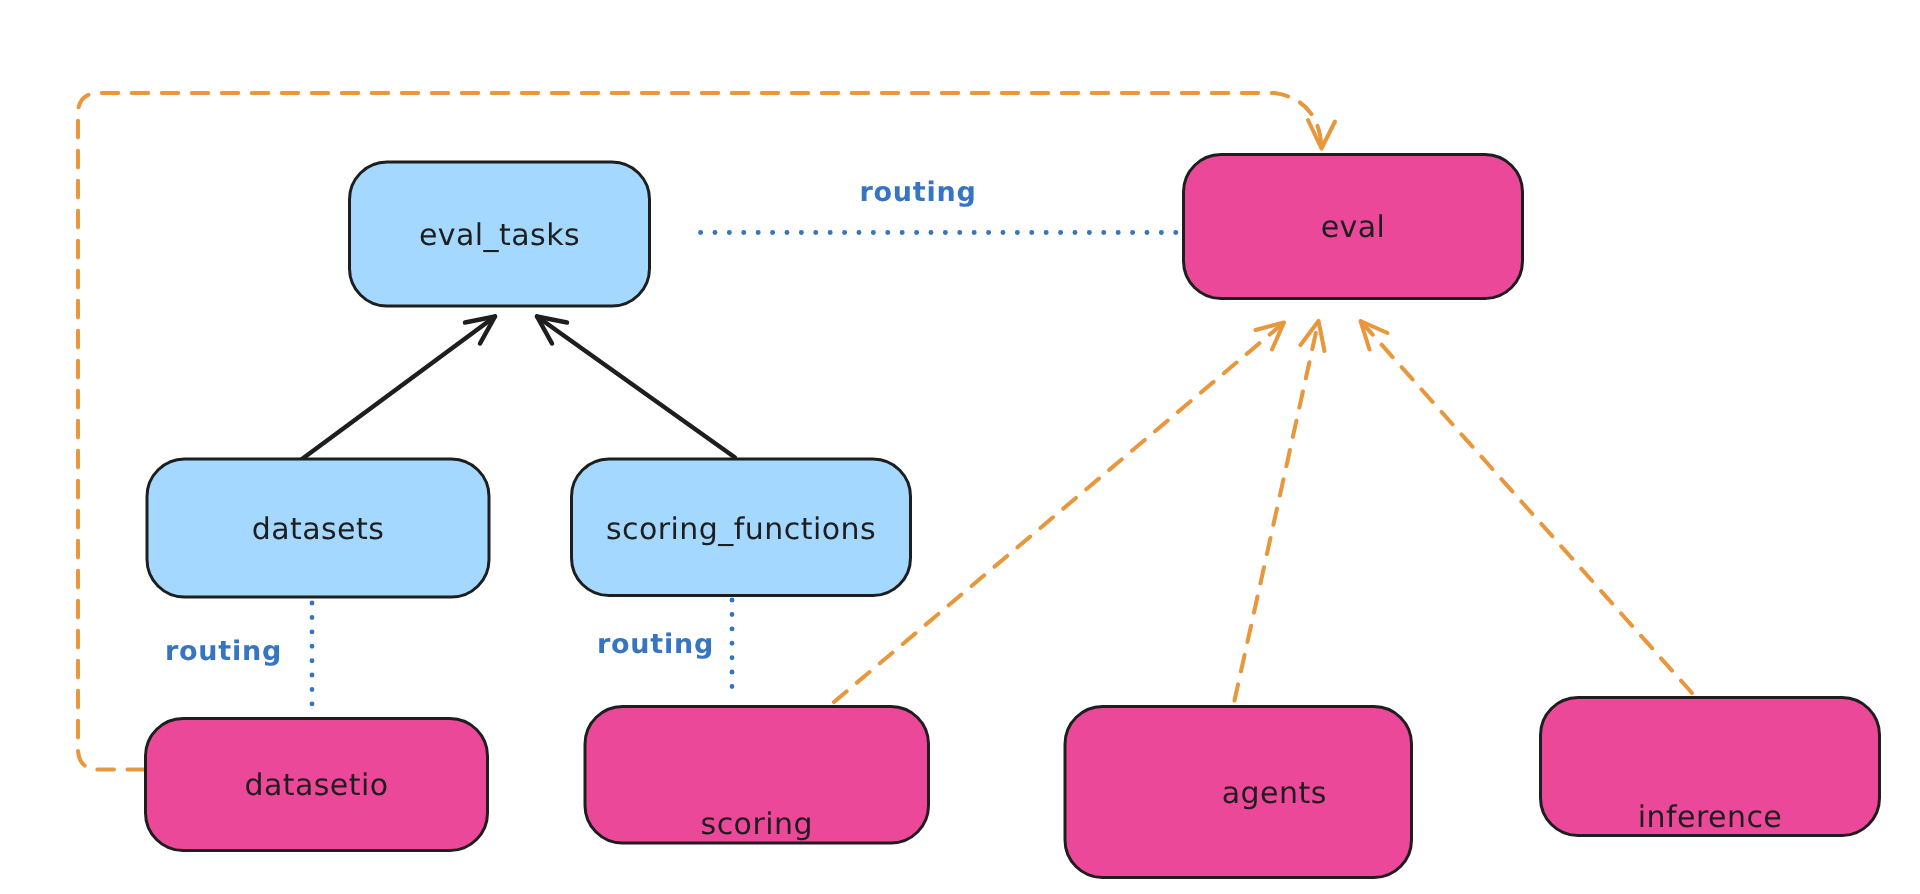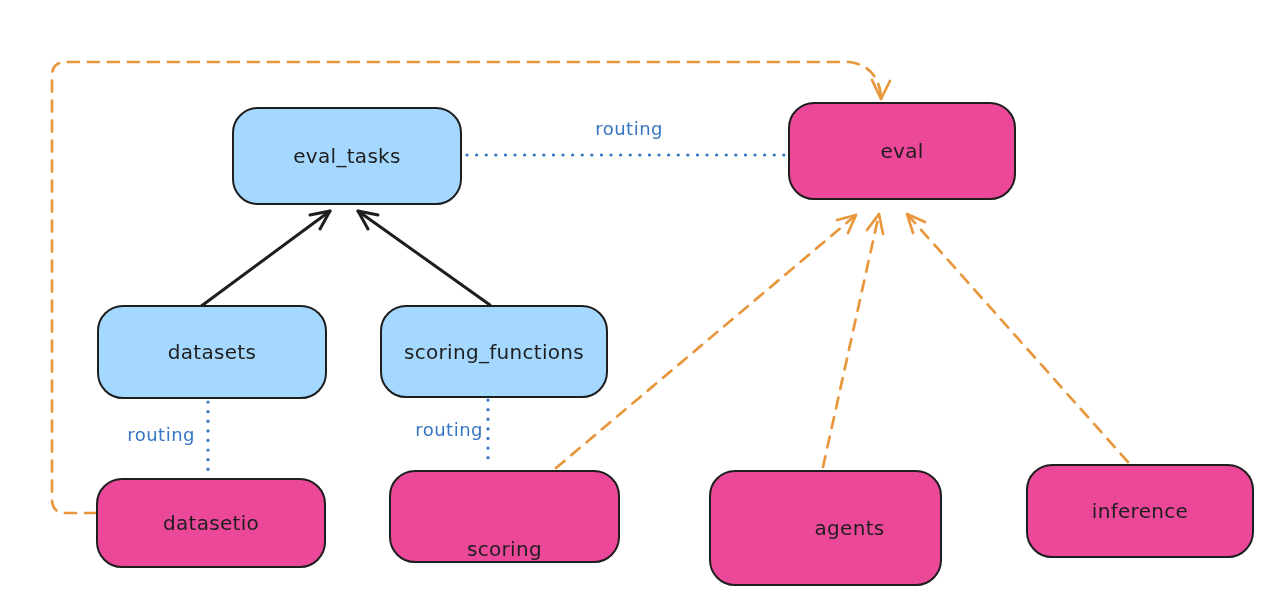--- a/index.html
+++ b/index.html
@@ -33,23 +33,23 @@
     font-size: 20px;
     color: #1e1e1e;
     letter-spacing: 0.3px;
   }
   .node.blue  { background: #a5d8ff; }
   .node.green { background: #ec4899; }
   .edge-label {
     position: absolute;
     color: #3575c2;
     font-size: 18px;
-    font-weight: normal;
+    font-weight: bold;
     letter-spacing: 0.5px;
-    text-align: right;
+    text-align: left;
     white-space: nowrap;
   }
 </style>
 </head>
 <body>
 
 <div class="canvas">
 
   <svg class="edges-svg" viewBox="0 0 1280 596" xmlns="http://www.w3.org/2000/svg" fill="none">
 
@@ -83,21 +83,21 @@
       <path d="M823,467 L879,214" stroke-dasharray="11 9"></path>
       <path d="M879,214 L867,230 M879,214 L883,234"></path>
     </g>
 
     <g stroke="#e8973c" stroke-width="2.7" stroke-linecap="round">
       <path d="M1128,462 L907,214" stroke-dasharray="11 9"></path>
       <path d="M907,214 L913,233 M907,214 L925,222"></path>
     </g>
   </svg>
 
-  <div class="node blue" style="left:232px; top:107px; width:230px; height:98px;">
+  <div class="node blue" style="left:232px; top:107px; width:202px; height:98px;">
     <span>eval_tasks</span>
   </div>
 
   <div class="node green" style="left:788px; top:102px; width:228px; height:98px;">
     <span>eval</span>
   </div>
 
   <div class="node blue" style="left:380px; top:305px; width:228px; height:93px;">
     <span>scoring_functions</span>
   </div>
@@ -111,21 +111,21 @@
   </div>
 
   <div class="node green" style="left:389px; top:470px; width:231px; height:93px;align-items:flex-end;">
     <span>scoring</span>
   </div>
 
   <div class="node green" style="left:709px; top:470px; width:233px; height:116px;padding-left:48px;">
     <span>agents</span>
   </div>
 
-  <div class="node green" style="left:1026px; top:464px; width:228px; height:94px;">
+  <div class="node green" style="left:1026px; top:464px; width:228px; height:94px;align-items:flex-end;">
     <span>inference</span>
   </div>
 
   <div class="edge-label" style="left:573px; top:118px; width:90px;">routing</div>
 
   <div class="edge-label" style="left:110px; top:424px; width:85px;">routing</div>
 
   <div class="edge-label" style="left:398px; top:419px; width:85px;">routing</div>
 
 </div>

